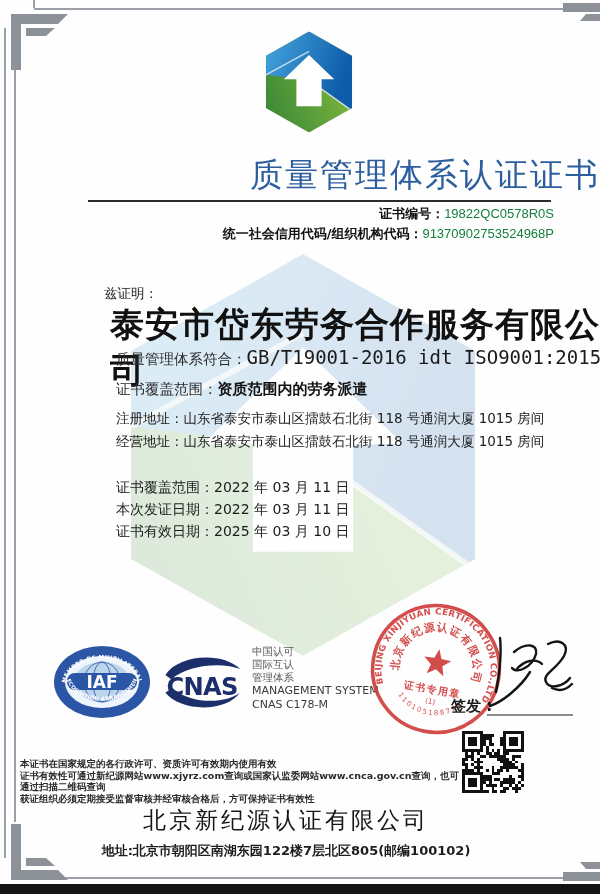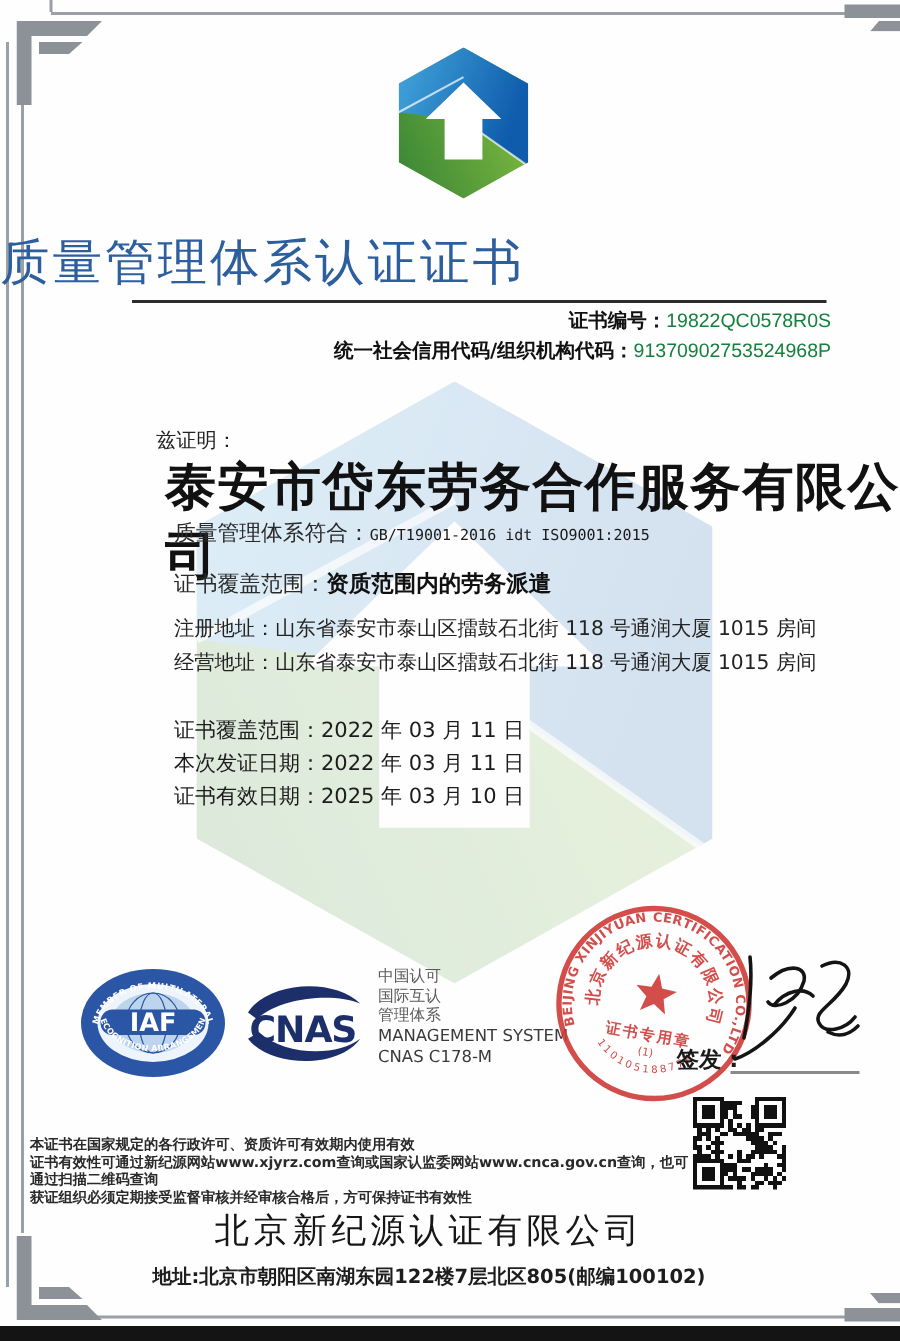--- a/index.html
+++ b/index.html
@@ -6,32 +6,32 @@
   .page{position:relative;width:600px;height:894px;background:#fefefe;overflow:hidden;
         font-family:"DejaVu Sans","Liberation Sans",sans-serif;color:#1f1f1f;}
   .abs{position:absolute;}
   
   .thin-line{position:absolute;background:#9aa0a6;}
   .gray-block{position:absolute;background:#8c9298;}
   .black-bar{position:absolute;left:0;top:884px;width:600px;height:10px;background:#141414;}
   
   .logo{position:absolute;left:254px;top:28px;width:110px;height:108px;}
   .watermark{position:absolute;left:78px;top:240px;width:450px;height:430px;opacity:0.17;pointer-events:none;}
-  .title{position:absolute;left:0;top:153px;width:600px;text-align:left;
+  .title{position:absolute;left:0;top:153px;width:600px;text-align:right;
          font-size:33px;letter-spacing:2px;color:#2d5f9f;font-weight:500;}
   .title-rule{position:absolute;left:88px;top:200px;width:463px;height:2px;background:#2b2b2b;}
   .meta-row{position:absolute;right:46px;text-align:right;font-size:13px;white-space:nowrap;}
   .meta-row .lbl{font-weight:bold;color:#111;text-align:right;}
   .meta-row .val{font-family:Liberation Sans, sans-serif;color:#15803d;}
   
   .intro{position:absolute;left:104px;top:285px;font-size:13.5px;color:#222;}
   .company{position:absolute;left:110px;top:302px;font-size:34px;font-weight:bold;letter-spacing:1px;color:#111;}
   .row{position:absolute;left:116px;font-size:14.5px;white-space:nowrap;color:#222;}
   .row .lbl{color:#2a2a2a;}
-  .row .mono{font-family:"DejaVu Sans Mono","Liberation Mono",monospace;font-size:10px;color:#1a1a1a;text-align:center;}
+  .row .mono{font-family:"DejaVu Sans Mono","Liberation Mono",monospace;font-size:19px;color:#1a1a1a;text-align:center;}
   .row .bold{font-weight:bold;font-size:15px;color:#111;}
   .addr{position:absolute;left:116px;font-size:13.5px;white-space:nowrap;color:#222;}
   .dates{position:absolute;left:116px;top:476px;font-size:14px;line-height:22px;color:#1c1c1c;}
   
   .iaf{position:absolute;left:52px;top:643px;width:100px;height:78px;}
   .cnas{position:absolute;left:156px;top:650px;width:92px;height:66px;}
   .accred-text{position:absolute;left:252px;top:645px;font-size:10.5px;line-height:13px;color:#5a5a5a;}
   .accred-text .en{font-size:11px;color:#3a3a3a;font-weight:500;line-height:14px;}
   
   .stamp{position:absolute;left:364px;top:597px;width:144px;height:144px;opacity:0.9;}

